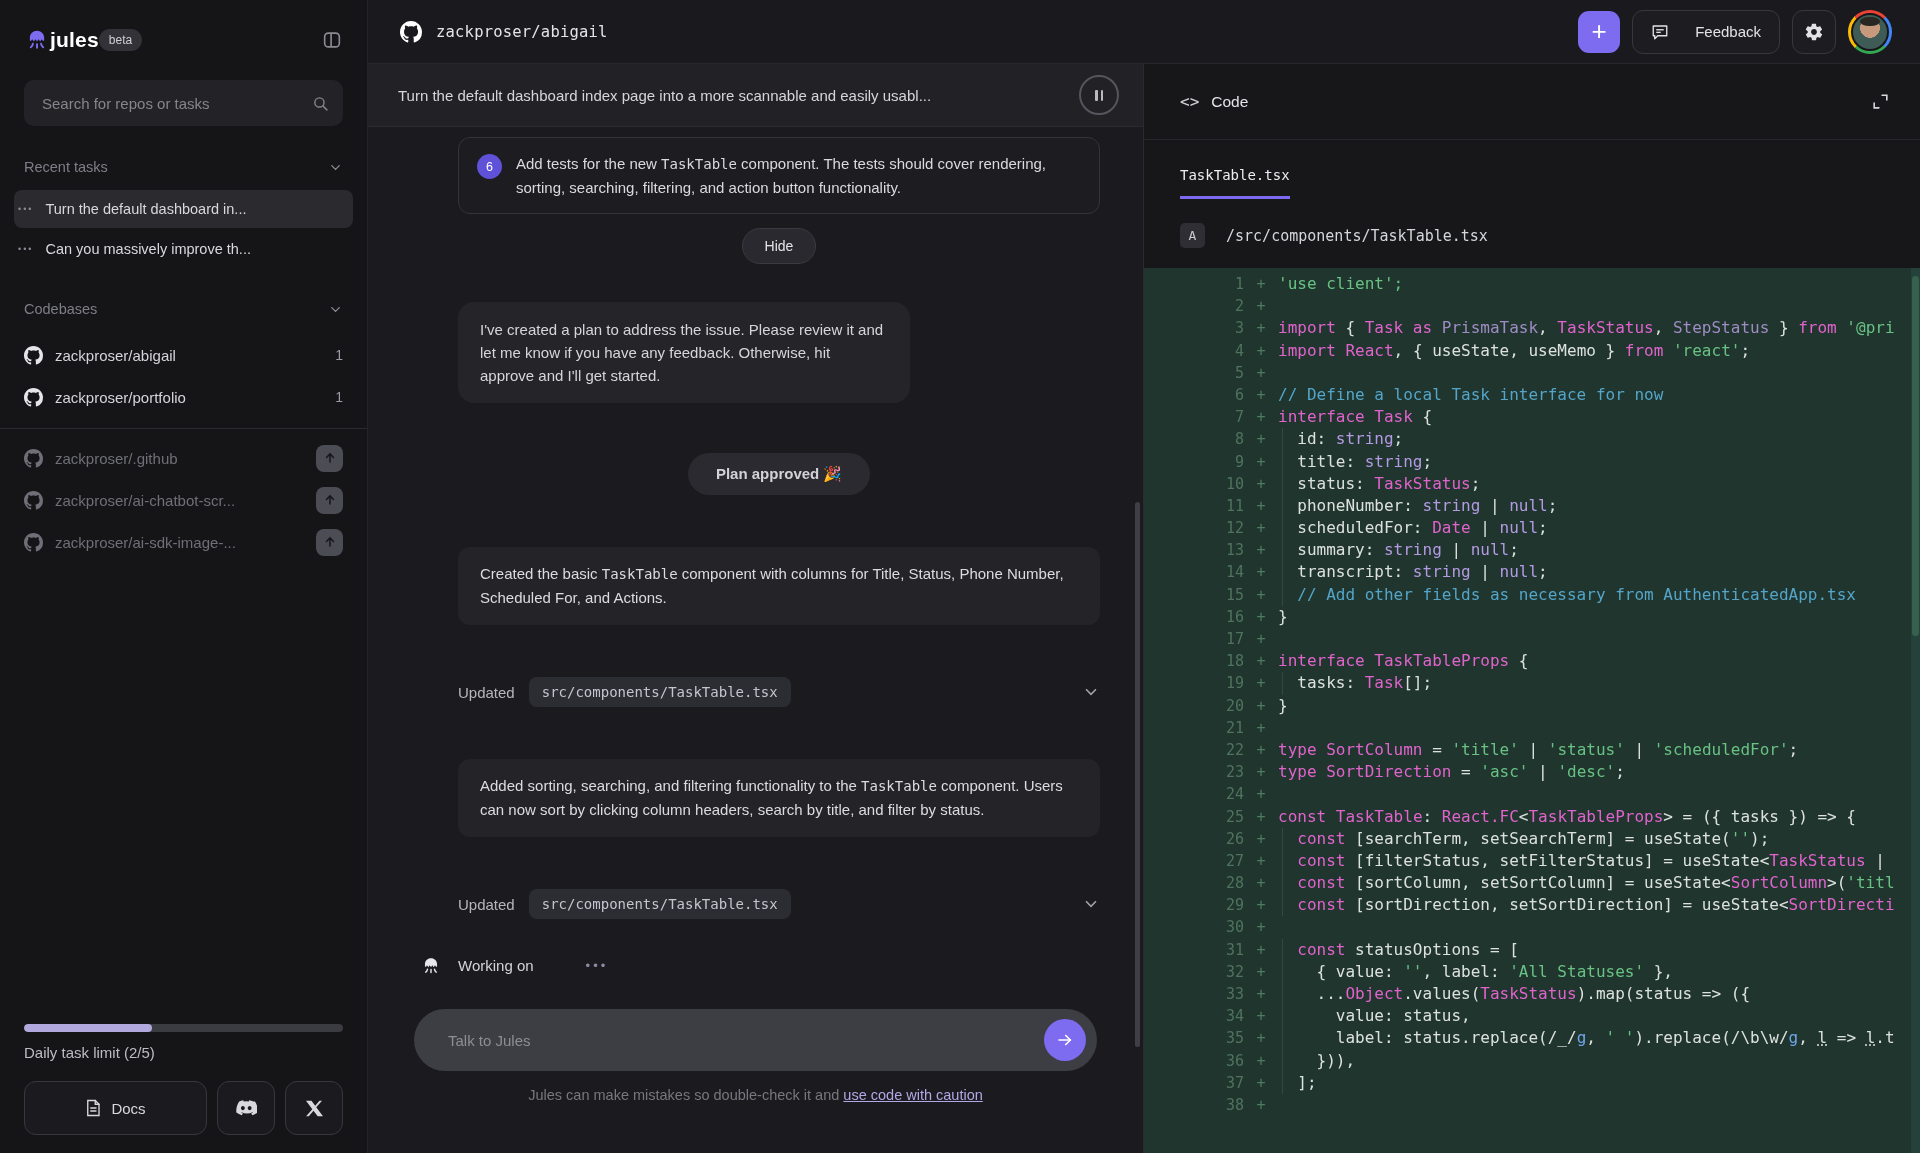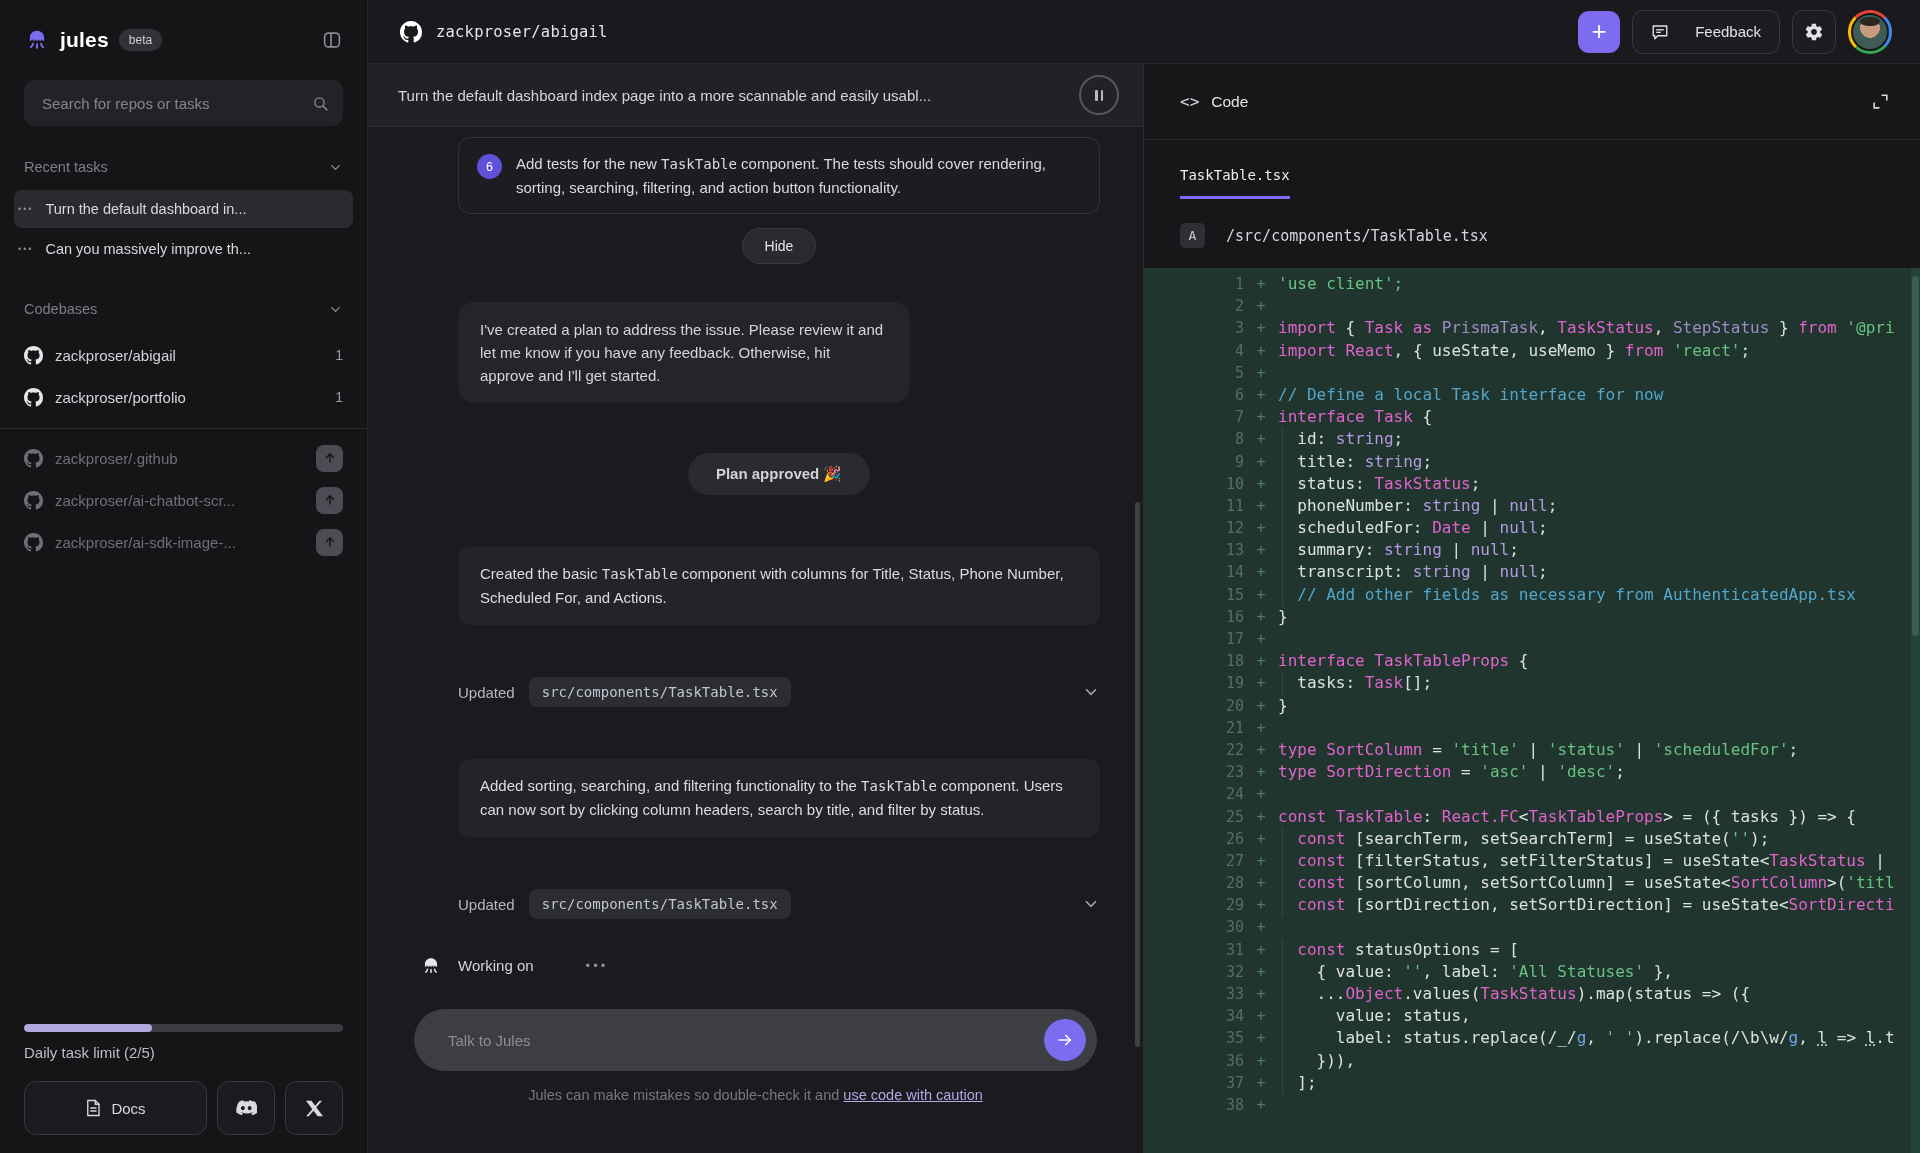--- a/index.html
+++ b/index.html
@@ -10,21 +10,21 @@
   
   #app{position:relative;width:1920px;height:1153px;display:flex;}
   #sidebar{width:368px;flex:0 0 368px;background:#151518;border-right:1px solid #242428;position:relative;padding:0 24px;box-sizing:border-box;}
   #main{flex:1;display:flex;flex-direction:column;min-width:0;}
   #topbar{height:64px;flex:0 0 64px;background:#1a1a1e;border-bottom:1px solid #28282c;display:flex;align-items:center;padding:0 28px 0 32px;box-sizing:border-box;}
   #cols{flex:1;display:flex;min-height:0;}
   #chat{width:775px;flex:0 0 775px;background:#1b1b1f;border-right:1px solid #2b2b30;position:relative;display:flex;flex-direction:column;min-height:0;}
   #codepanel{flex:1;background:#17171a;display:flex;flex-direction:column;min-width:0;position:relative;}
 
   
-  .logo-row{display:flex;align-items:center;gap:10px;margin-top:22px;height:36px;}
+  .logo-row{display:flex;align-items:center;margin-top:22px;height:36px;}
   .logo-mark{color:#7d6bf0}
   .logo-name{font-size:21px;font-weight:bold;color:#fff;letter-spacing:.2px}
   .beta-pill{background:#323238;color:#cfcfd5;font-size:12px;padding:4px 10px;border-radius:12px;}
   .collapse-btn{margin-left:auto;color:#8a8a92;cursor:pointer}
   .search-box{margin-top:22px;height:46px;background:#232327;border-radius:10px;display:flex;align-items:center;padding:0 14px 0 16px;}
   .search-box input{flex:1;background:none;border:none;outline:none;color:#d8d8dd;font-size:15px;font-family:"Liberation Sans",sans-serif;}
   .search-box input::placeholder{color:#85858d}
   .section-row{display:flex;align-items:center;margin-top:28px;height:26px;color:#7e7e87;font-size:14.5px;}
   .section-row .chev{margin-left:auto;color:#8a8a92}
   .task-row{display:flex;align-items:center;gap:12px;height:38px;border-radius:8px;margin:2px -10px 0;padding:0 4px;font-size:14.5px;color:#d8d8dd;cursor:pointer;white-space:nowrap;overflow:hidden;}

